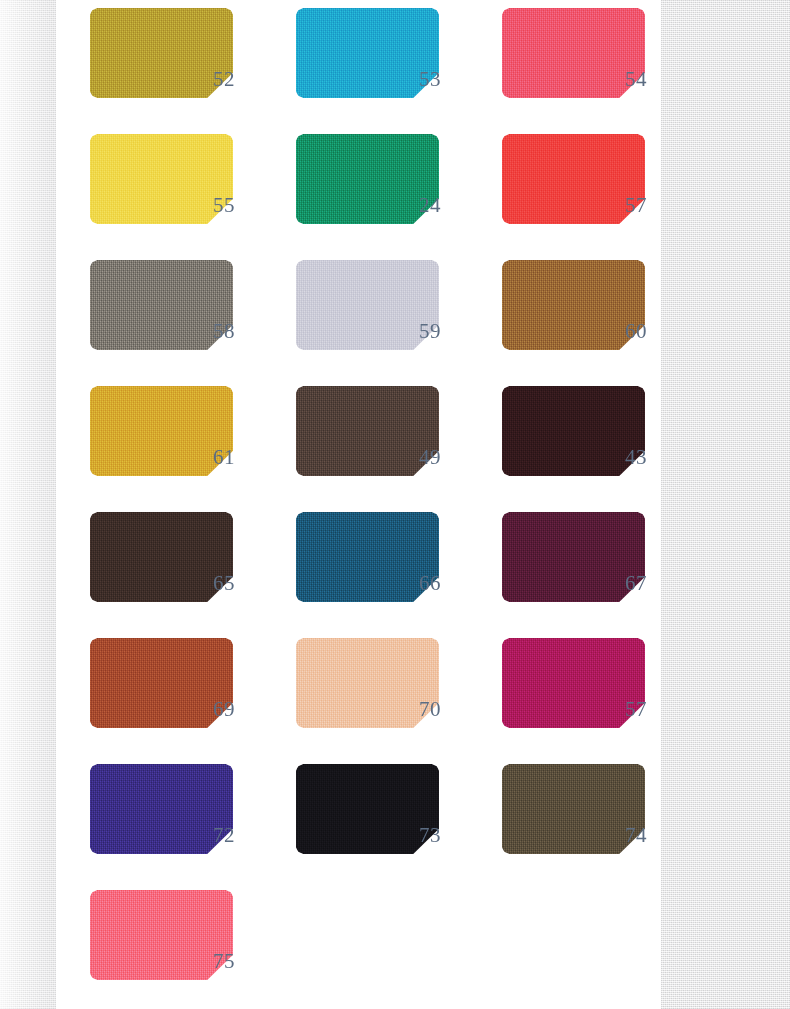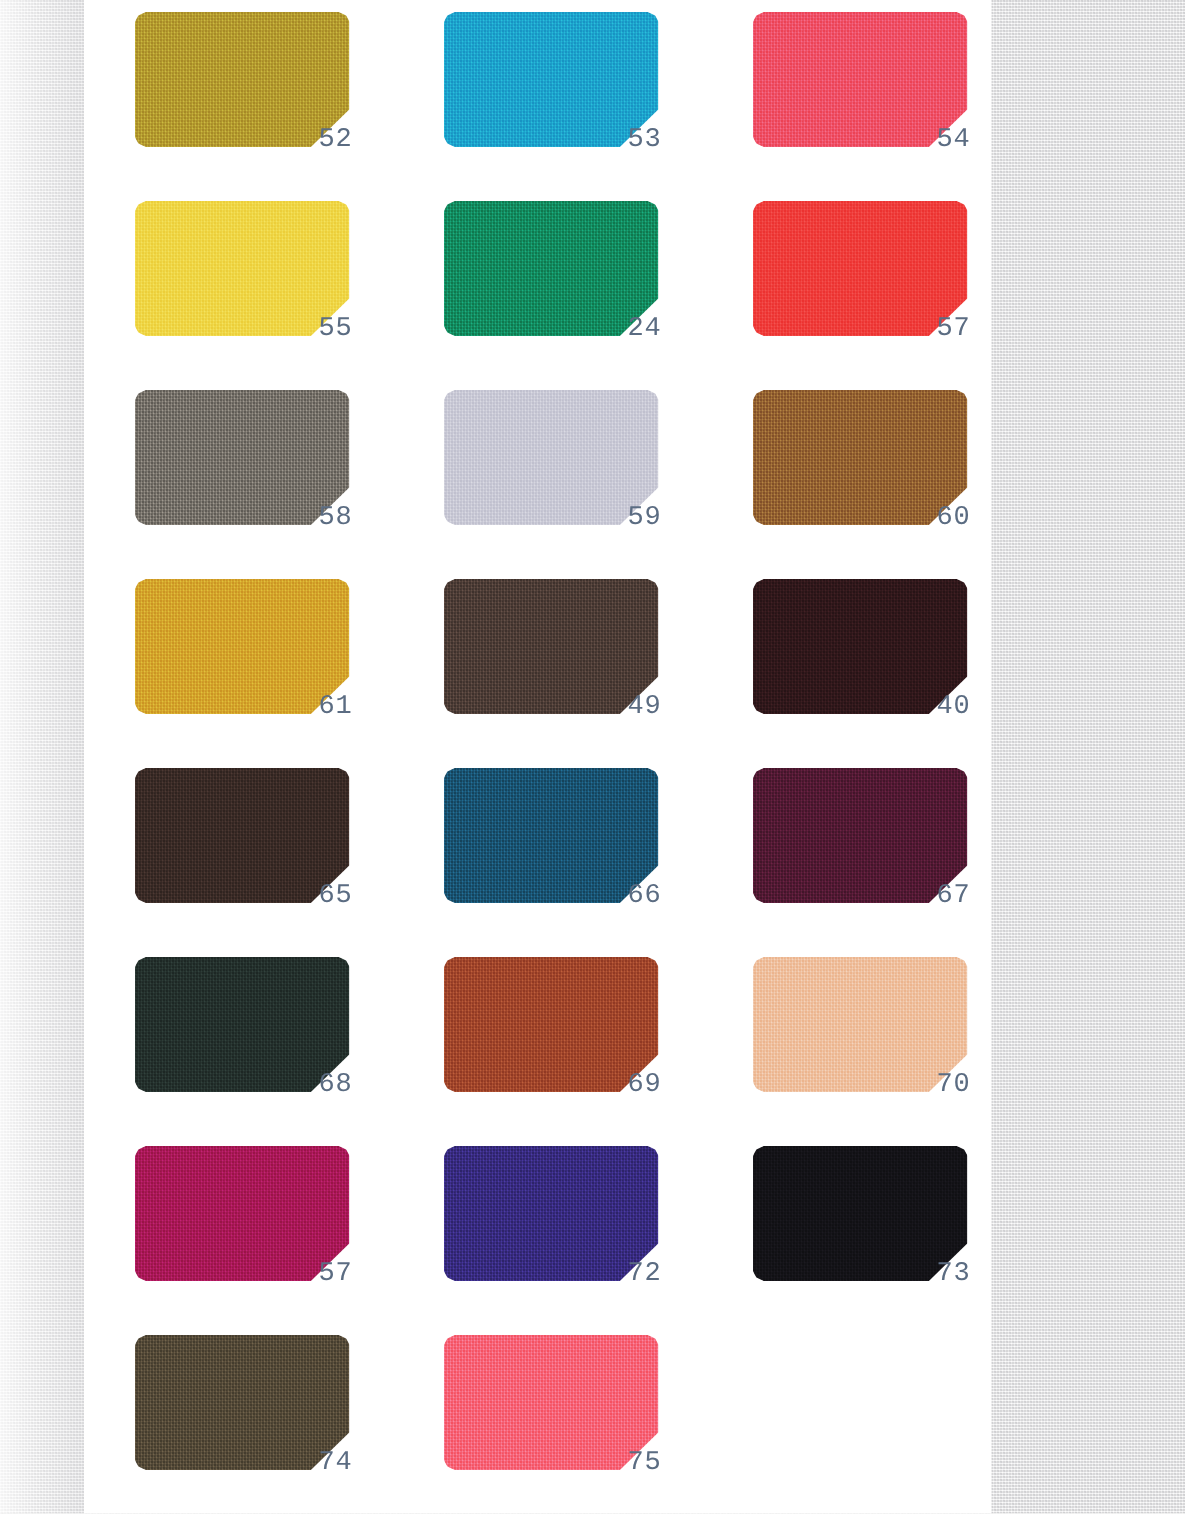--- a/index.html
+++ b/index.html
@@ -105,26 +105,26 @@
         rgba(255,255,255,.07) 0 1px,
         rgba(0,0,0,.05) 1px 3px);
     background-size: 2px 2px, 2px 2px, 4px 4px;
     mix-blend-mode: overlay;
     opacity: .95;
   }
 
   .chip-number {
     position: absolute;
     right: -2px;
-    top: 76px;
-    font-size: 18px;
+    top: 61px;
+    font-size: 21px;
     line-height: 1;
     color: #5b6c82;
     letter-spacing: .5px;
-    font-family: Liberation Mono, monospace;
+    font-family: Liberation Serif, serif;
     white-space: nowrap;
   }
 </style>
 </head>
 <body>
 
 <div id="page">
   <div id="sheet">
     <div id="grid">
         <div class="cell">
@@ -166,37 +166,33 @@
         <div class="cell">
           <div class="chip" style="background-color: rgb(214, 169, 46);"></div>
           <div class="chip-number">61</div>
         </div>
         <div class="cell">
           <div class="chip" style="background-color: rgb(81, 64, 57);"></div>
           <div class="chip-number">49</div>
         </div>
         <div class="cell">
           <div class="chip" style="background-color: rgb(51, 25, 28);"></div>
-          <div class="chip-number">40</div>
+          <div class="chip-number">43</div>
         </div>
         <div class="cell">
           <div class="chip" style="background-color: rgb(61, 45, 40);"></div>
           <div class="chip-number">65</div>
         </div>
         <div class="cell">
           <div class="chip" style="background-color: rgb(27, 88, 120);"></div>
           <div class="chip-number">66</div>
         </div>
         <div class="cell">
           <div class="chip" style="background-color: rgb(86, 27, 54);"></div>
           <div class="chip-number">67</div>
-        </div>
-        <div class="cell">
-          <div class="chip" style="background-color: rgb(38, 51, 47);"></div>
-          <div class="chip-number">68</div>
         </div>
         <div class="cell">
           <div class="chip" style="background-color: rgb(166, 74, 46);"></div>
           <div class="chip-number">69</div>
         </div>
         <div class="cell">
           <div class="chip" style="background-color: rgb(240, 195, 163);"></div>
           <div class="chip-number">70</div>
         </div>
         <div class="cell">

